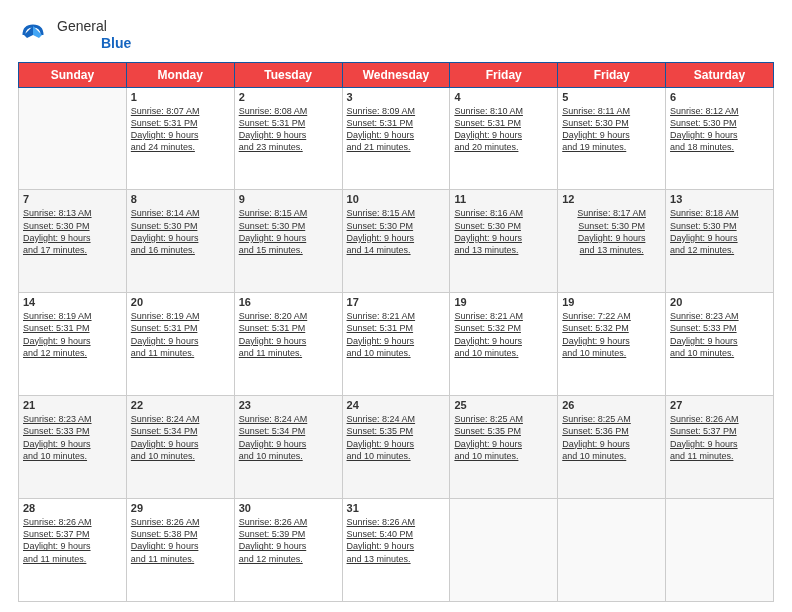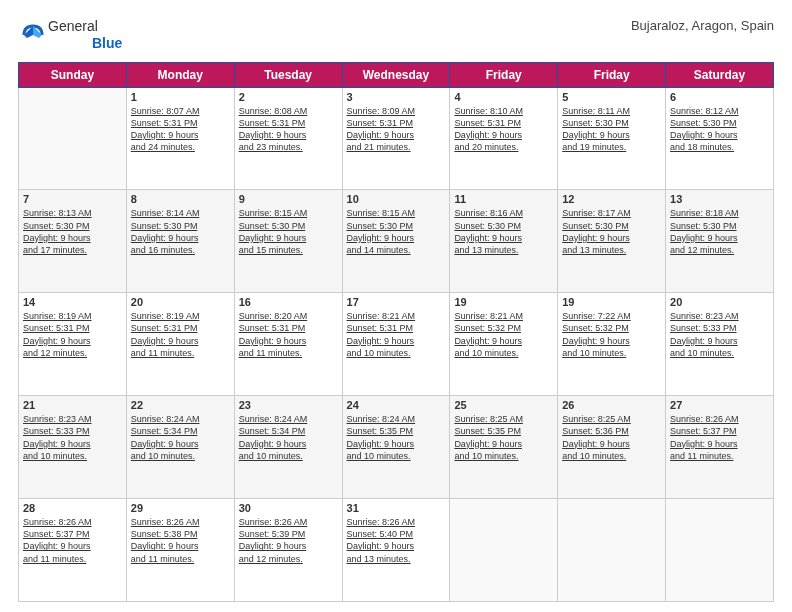--- a/index.html
+++ b/index.html
@@ -19,21 +19,21 @@
     }
     .header {
       display: flex;
       justify-content: space-between;
       align-items: flex-start;
       margin-bottom: 10px;
     }
     .logo {
       display: flex;
       align-items: center;
-      gap: 0;
+      gap: 9px;
     }
     .logo-text {
       font-size: 14px;
       line-height: 1.2;
       color: #333;
     }
     .logo-text .general { display: block; }
     .logo-text .blue { display: block; color: #1565c0; font-weight: bold; margin-left: 44px; }
     .logo-icon {
       width: 30px;
@@ -53,21 +53,21 @@
       color: #444;
     }
     .calendar {
       flex: 1;
       border: 1px solid #ccc;
       border-collapse: collapse;
       width: 100%;
       table-layout: fixed;
     }
     .calendar th {
-      background-color: #be185d;
+      background-color: #ef4444;
       color: #fff;
       font-size: 12px;
       font-weight: bold;
       padding: 5px 4px;
       text-align: center;
       border: 1px solid #1255a0;
     }
     .calendar td {
       border: 1px solid #ccc;
       vertical-align: top;
@@ -105,21 +105,20 @@
         <path d="M8 20 Q8 8 20 8 Q32 8 32 20" fill="none" stroke="#1565c0" stroke-width="4"></path>
         <path d="M20 8 L32 20 L28 24 L20 20 Z" fill="#42a5f5"></path>
         <path d="M20 8 L8 20 L12 24 L20 20 Z" fill="#1565c0"></path>
       </svg>
       <div class="logo-text">
         <span class="general">General</span>
         <span class="blue">Blue</span>
       </div>
     </div>
     <div class="title-block">
-      <div class="location">Bujaraloz, Aragon, Spain</div>
     </div>
   </div>
 
   <table class="calendar">
     <thead>
       <tr>
       <th>Sunday</th>
           <th>Monday</th>
           <th>Tuesday</th>
           <th>Wednesday</th>
@@ -205,21 +204,21 @@
           </td>
           <td>
             <span class="cell-day">11</span>
             <div class="cell-info" style="white-space: pre-line;">Sunrise: 8:16 AM
 Sunset: 5:30 PM
 Daylight: 9 hours
 and 13 minutes.</div>
           </td>
           <td>
             <span class="cell-day">12</span>
-            <div class="cell-info" style="white-space: pre-line;">Sunrise: 8:17 AM
+            <div class="cell-info" style="white-space: pre-line; text-align: center;">Sunrise: 8:17 AM
 Sunset: 5:30 PM
 Daylight: 9 hours
 and 13 minutes.</div>
           </td>
           <td>
             <span class="cell-day">13</span>
             <div class="cell-info" style="white-space: pre-line;">Sunrise: 8:18 AM
 Sunset: 5:30 PM
 Daylight: 9 hours
 and 12 minutes.</div>

